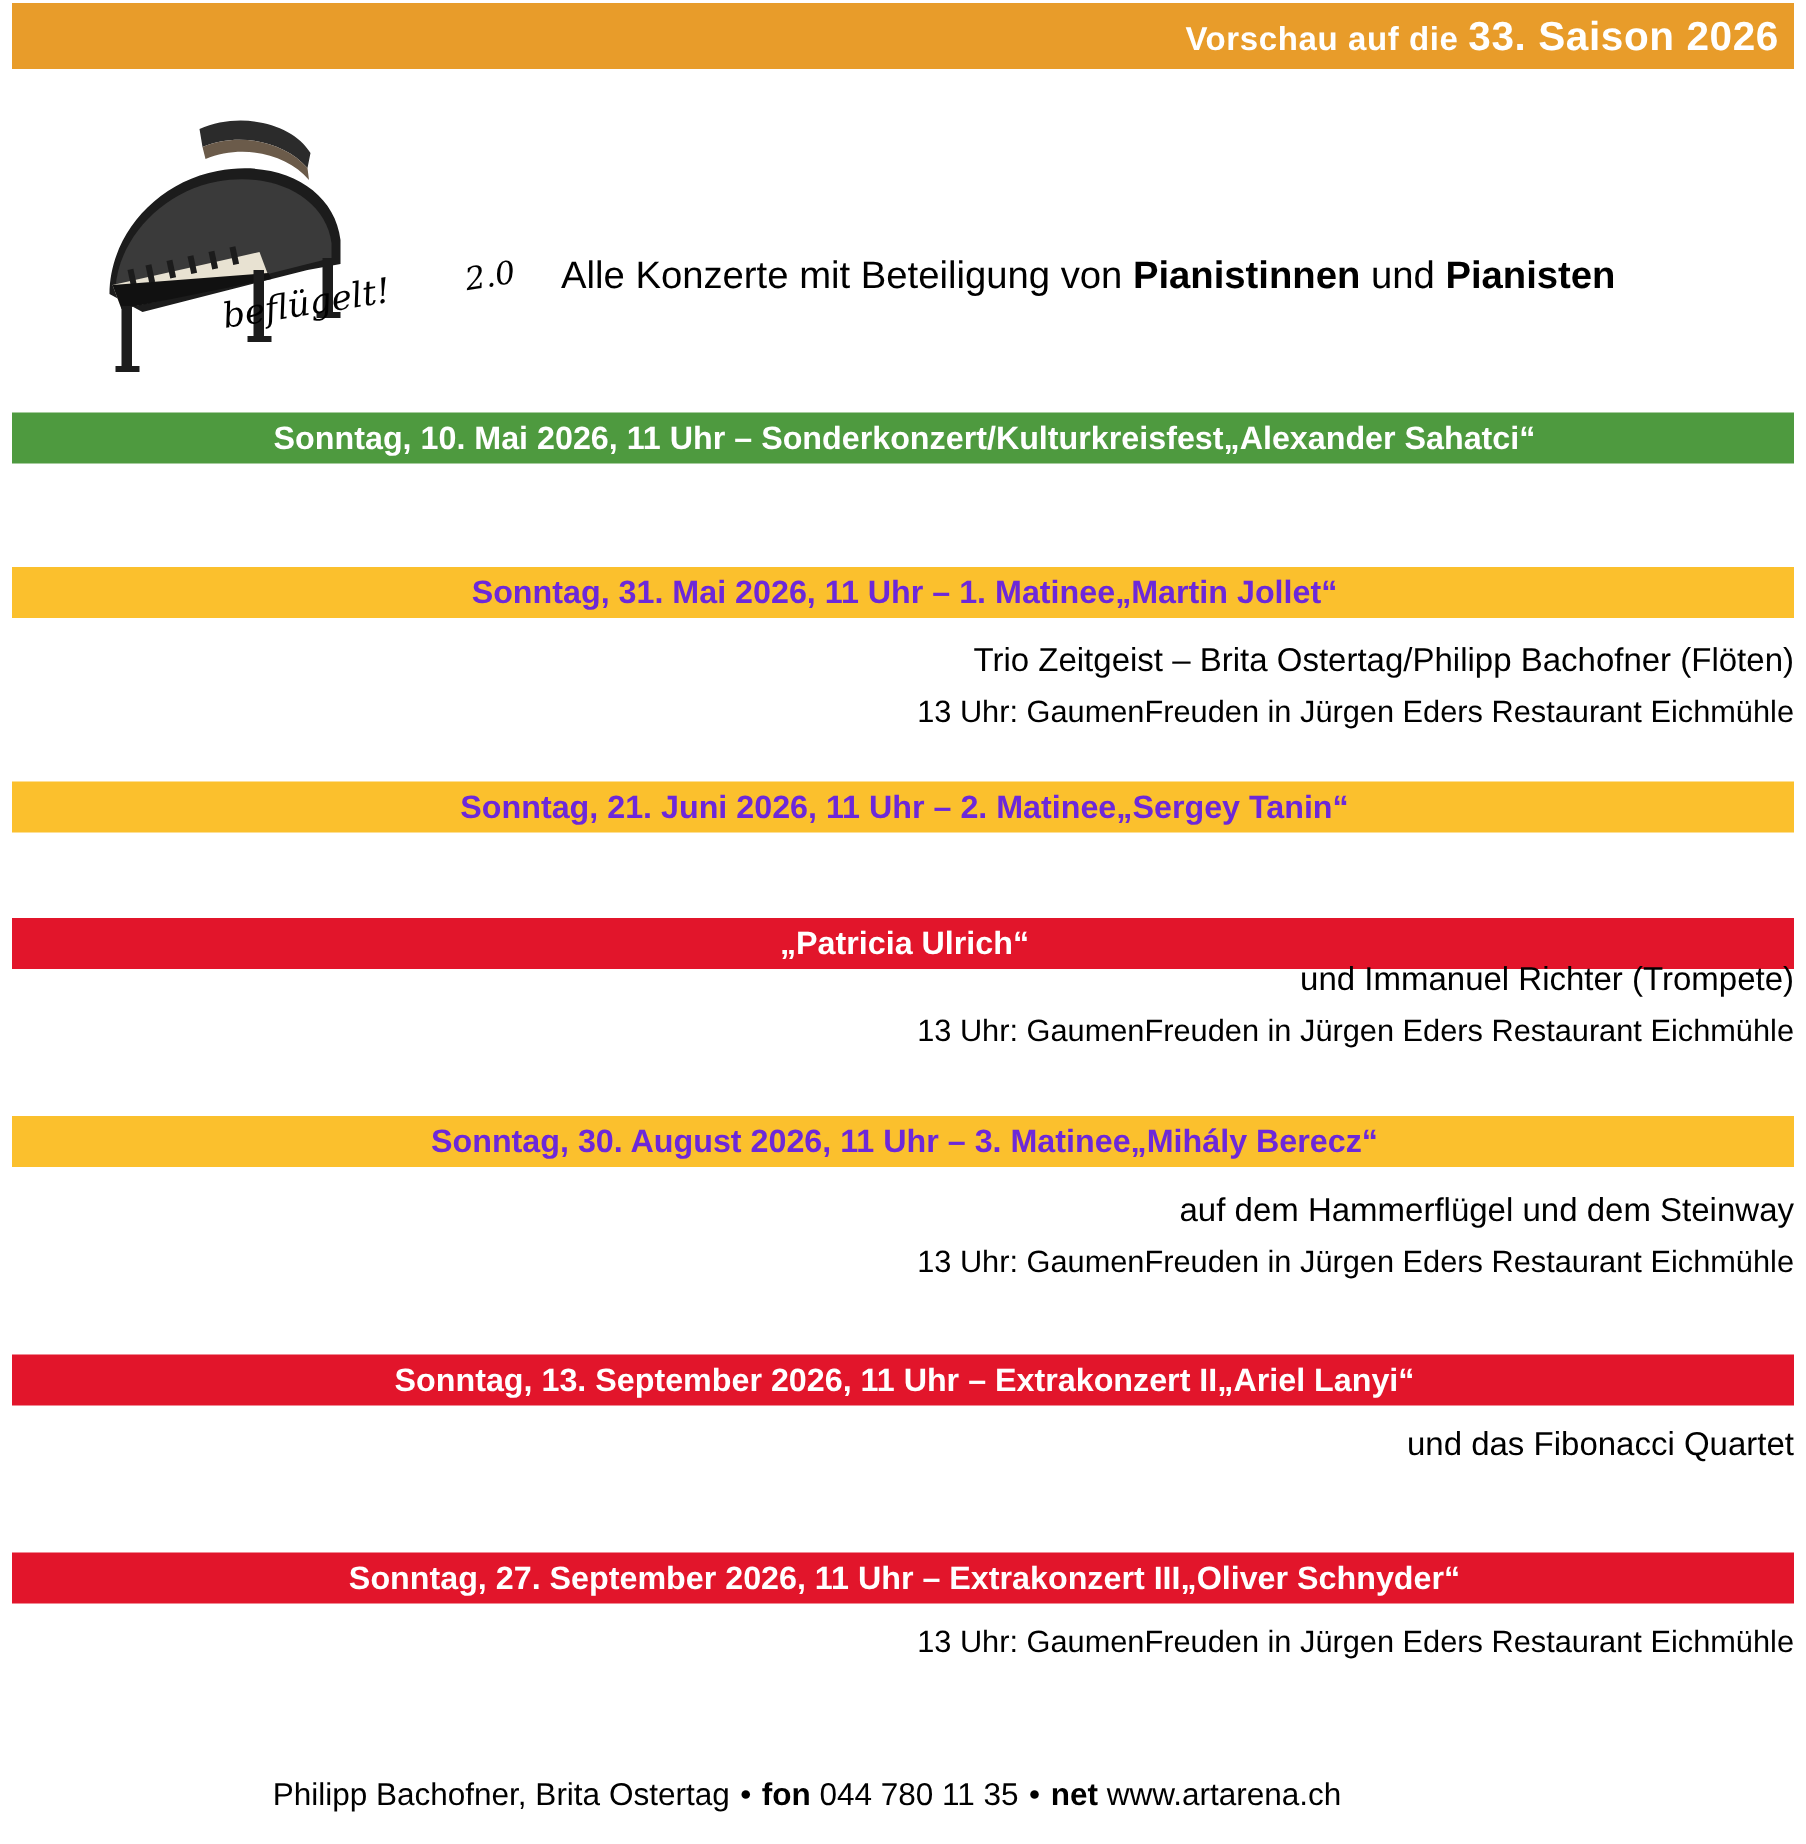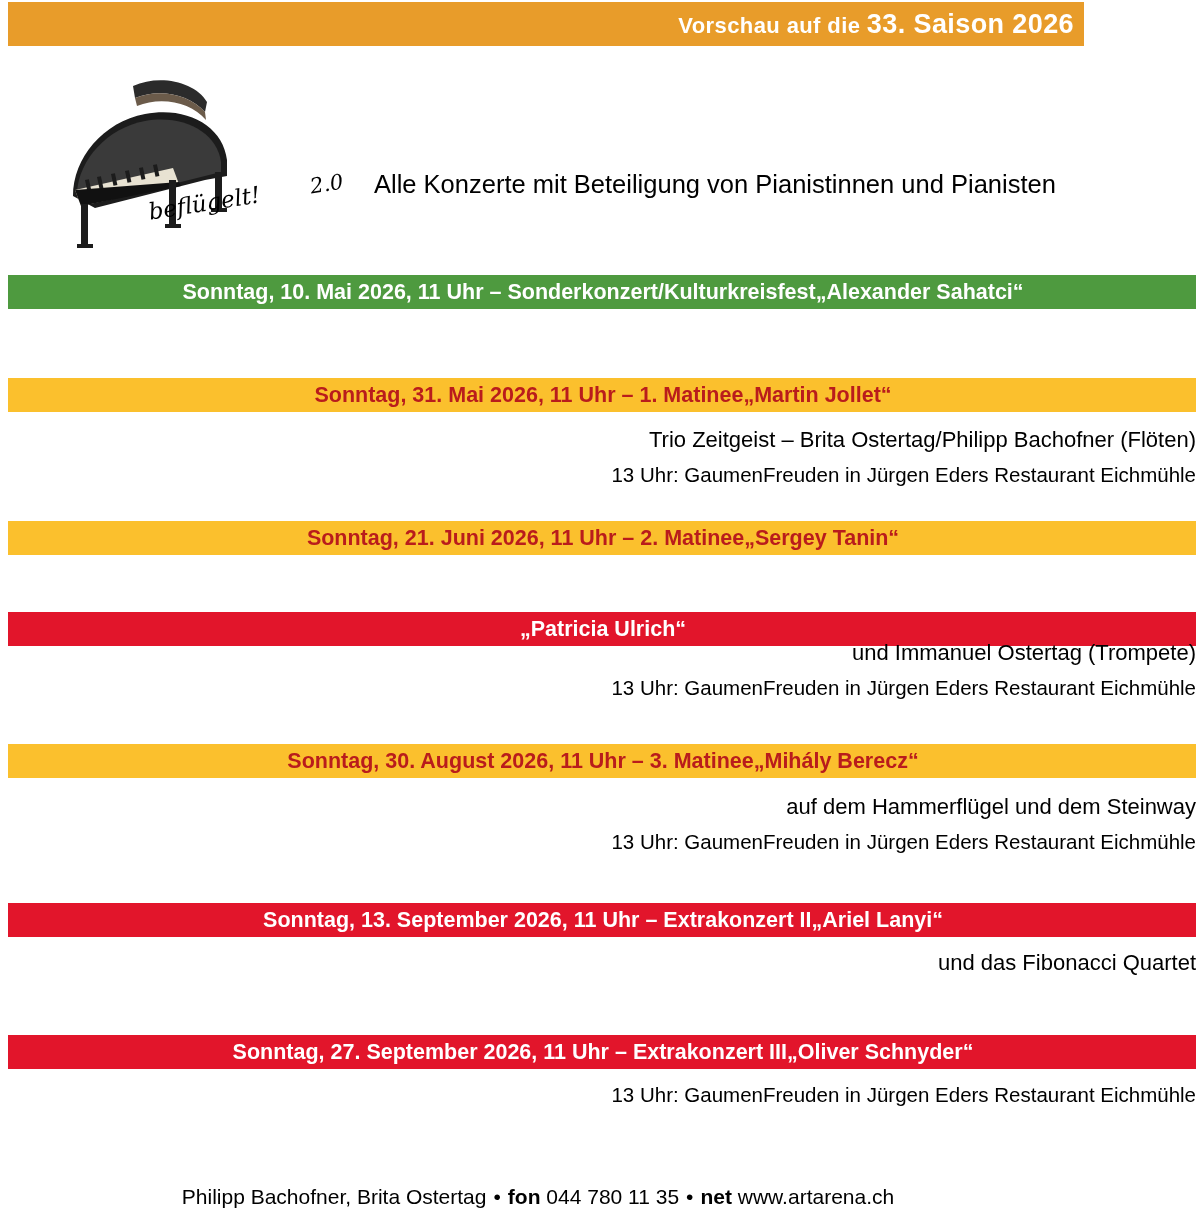--- a/index.html
+++ b/index.html
@@ -14,21 +14,21 @@
     color: #000000;
     position: relative;
     overflow: hidden;
   }
 
   
   .header-banner {
     position: absolute;
     left: 8px;
     top: 2px;
-    width: 1076px;
+    width: 1188px;
     height: 44px;
     background: #e89c2a;
     box-sizing: border-box;
     display: flex;
     align-items: center;
     justify-content: flex-end;
     padding-right: 10px;
   }
   .header-title {
     color: #ffffff;
@@ -78,39 +78,39 @@
     font-size: 21px;
     transform: rotate(-9deg);
   }
   .intro-text {
     position: absolute;
     left: 374px;
     top: 110px;
     font-size: 25.5px;
     white-space: nowrap;
   }
-  .intro-text b { font-weight: normal; text-align: right; }
+  .intro-text b { font-weight: bold; text-align: right; }
 
   
   .bar {
     position: absolute;
     left: 8px;
     width: 1188px;
     height: 34px;
     box-sizing: border-box;
     display: flex;
     align-items: center;
     justify-content: center;
     padding: 0 8px 0 10px;
     color: #ffffff;
     font-weight: bold;
     font-size: 21.5px;
   }
   .bar.green  { background: #4e9a3f; }
-  .bar.yellow { background: #fbc02d; color: #b91c1c; }
+  .bar.yellow { background: #fbc02d; color: #6d28d9; }
   .bar.red    { background: #e2152b; }
 
   .bar .left  { white-space: nowrap; }
   .bar .right { white-space: nowrap; }
 
   .detail {
     position: absolute;
     right: 8px;
     text-align: right;
     font-size: 22px;
@@ -191,21 +191,21 @@
     </div>
     <div class="detail" style="top: 427px;"><b>Trio Zeitgeist</b><span> – </span><b>Brita Ostertag/Philipp Bachofner</b><span> (Flöten)</span></div>
     <div class="detail small" style="top: 463px;"><span>13 Uhr: </span><b>GaumenFreuden</b><span> in Jürgen Eders Restaurant Eichmühle</span></div>
     <div class="bar yellow" style="top: 521px;">
       <span class="left">Sonntag, 21. Juni 2026, 11 Uhr – 2. Matinee</span>
       <span class="right">„Sergey  Tanin“</span>
     </div>
     <div class="bar red" style="top: 612px;">
       <span class="right">„Patricia Ulrich“</span>
     </div>
-    <div class="detail" style="top: 640px;"><span>und </span><b>Immanuel Ostertag</b><span> (Trompete)</span></div>
+    <div class="detail" style="top: 640px;"><span>und </span><b>Immanuel Richter</b><span> (Trompete)</span></div>
     <div class="detail small" style="top: 676px;"><span>13 Uhr: </span><b>GaumenFreuden</b><span> in Jürgen Eders Restaurant Eichmühle</span></div>
     <div class="bar yellow" style="top: 744px;">
       <span class="left">Sonntag, 30. August 2026, 11 Uhr – 3. Matinee</span>
       <span class="right">„Mihály Berecz“</span>
     </div>
     <div class="detail" style="top: 794px;"><span>auf dem </span><b>Hammerflügel</b><span> und dem </span><b>Steinway</b></div>
     <div class="detail small" style="top: 830px;"><span>13 Uhr: </span><b>GaumenFreuden</b><span> in Jürgen Eders Restaurant Eichmühle</span></div>
     <div class="bar red" style="top: 903px;">
       <span class="left">Sonntag, 13. September 2026, 11 Uhr – Extrakonzert II</span>
       <span class="right">„Ariel Lanyi“</span>

